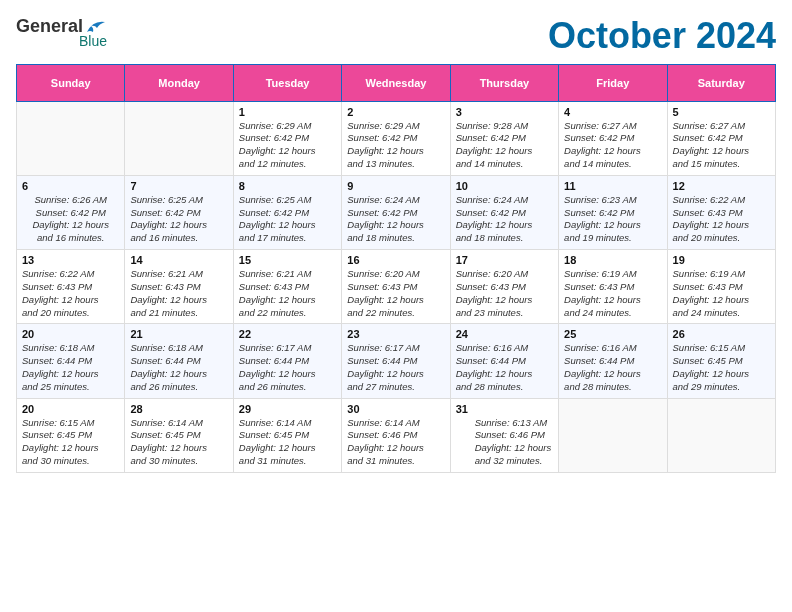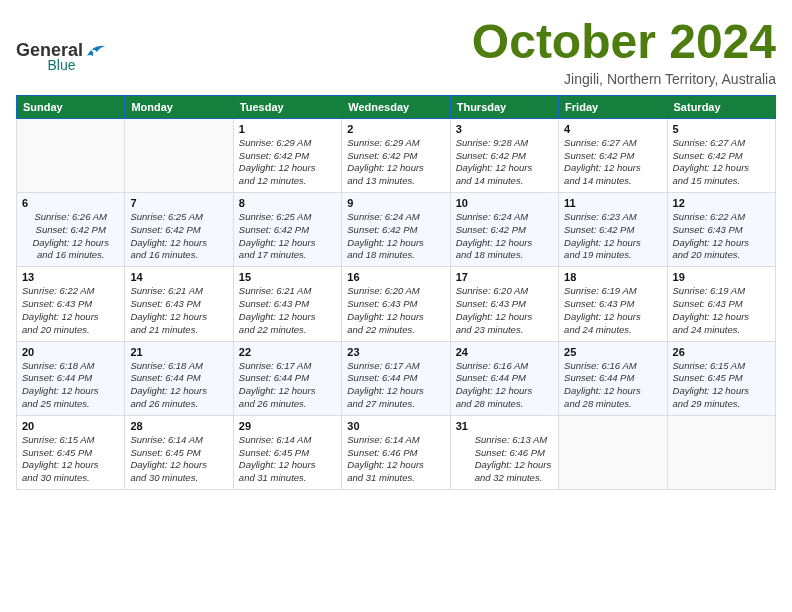--- a/index.html
+++ b/index.html
@@ -12,52 +12,51 @@
     }
     .header {
       display: flex;
       justify-content: space-between;
       align-items: flex-start;
       margin-bottom: 8px;
     }
     .logo {
       display: flex;
       flex-direction: column;
-      align-items: center;
-      margin-top: 24px;
+      align-items: flex-end;
     }
     .logo-row {
       display: flex;
       align-items: center;
       gap: 2px;
     }
     .title-block {
       text-align: right;
     }
     .month-title {
-      font-size: 48px;
+      font-size: 36px;
       font-weight: bold;
-      color: #4d7c0f;
+      color: #0369a1;
       line-height: 1.1;
     }
     .location-title {
       font-size: 14px;
       color: #555;
       margin-top: 2px;
     }
     .calendar {
       width: 100%;
       border-collapse: collapse;
       font-size: 10px;
     }
     .calendar th {
-      background-color: #15803d;
+      background-color: #ec4899;
       color: #fff;
-      text-align: left;
-      padding: 5px 6px;
+      text-align: center;
+      padding: 12px 6px;
       font-size: 11px;
       font-weight: bold;
       border: 1px solid #1565c0;
     }
     .calendar td {
       border: 1px solid #ddd;
       vertical-align: top;
       padding: 4px 5px;
       width: 108px;
       min-height: 70px;
@@ -91,21 +90,20 @@
     <div class="logo-row">
       <span style="font-size:18px;font-weight:bold;color:#333;">General</span>
       <svg width="22" height="18" viewBox="0 0 22 18">
         <path d="M2 14 Q8 2 20 4 Q14 6 12 10 Q10 7 6 8 Q9 10 8 14 Q5 12 2 14Z" fill="#1a7abf"></path>
       </svg>
     </div>
     <span style="font-size:14px;font-weight:normal;color:#0f766e;margin-top:-4px;">Blue</span>
   </div>
   <div class="title-block">
     <div class="month-title">October 2024</div>
-    <div class="location-title">Jingili, Northern Territory, Australia</div>
   </div>
 </div>
 
 <table class="calendar">
   <thead>
     <tr>
       <th>Sunday</th>
       <th>Monday</th>
       <th>Tuesday</th>
       <th>Wednesday</th>

